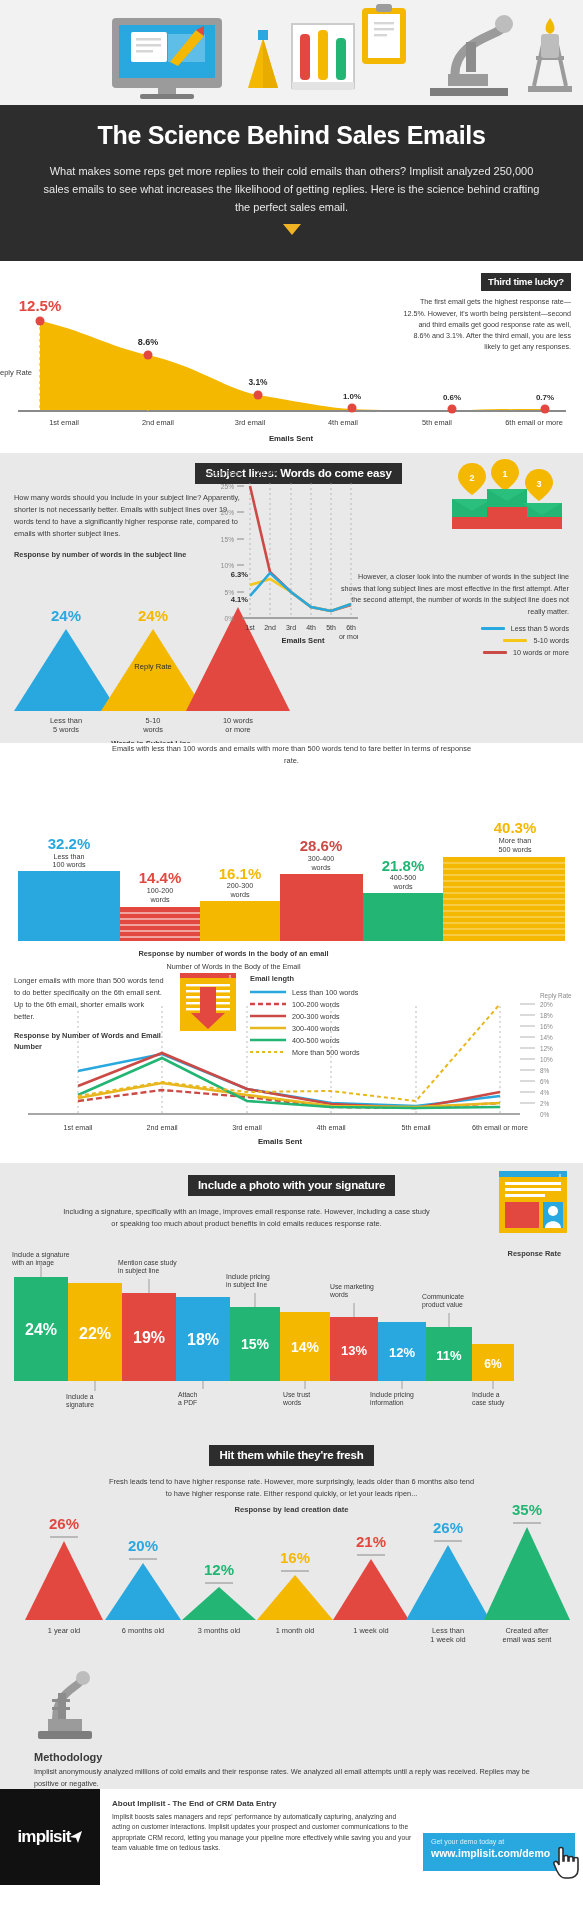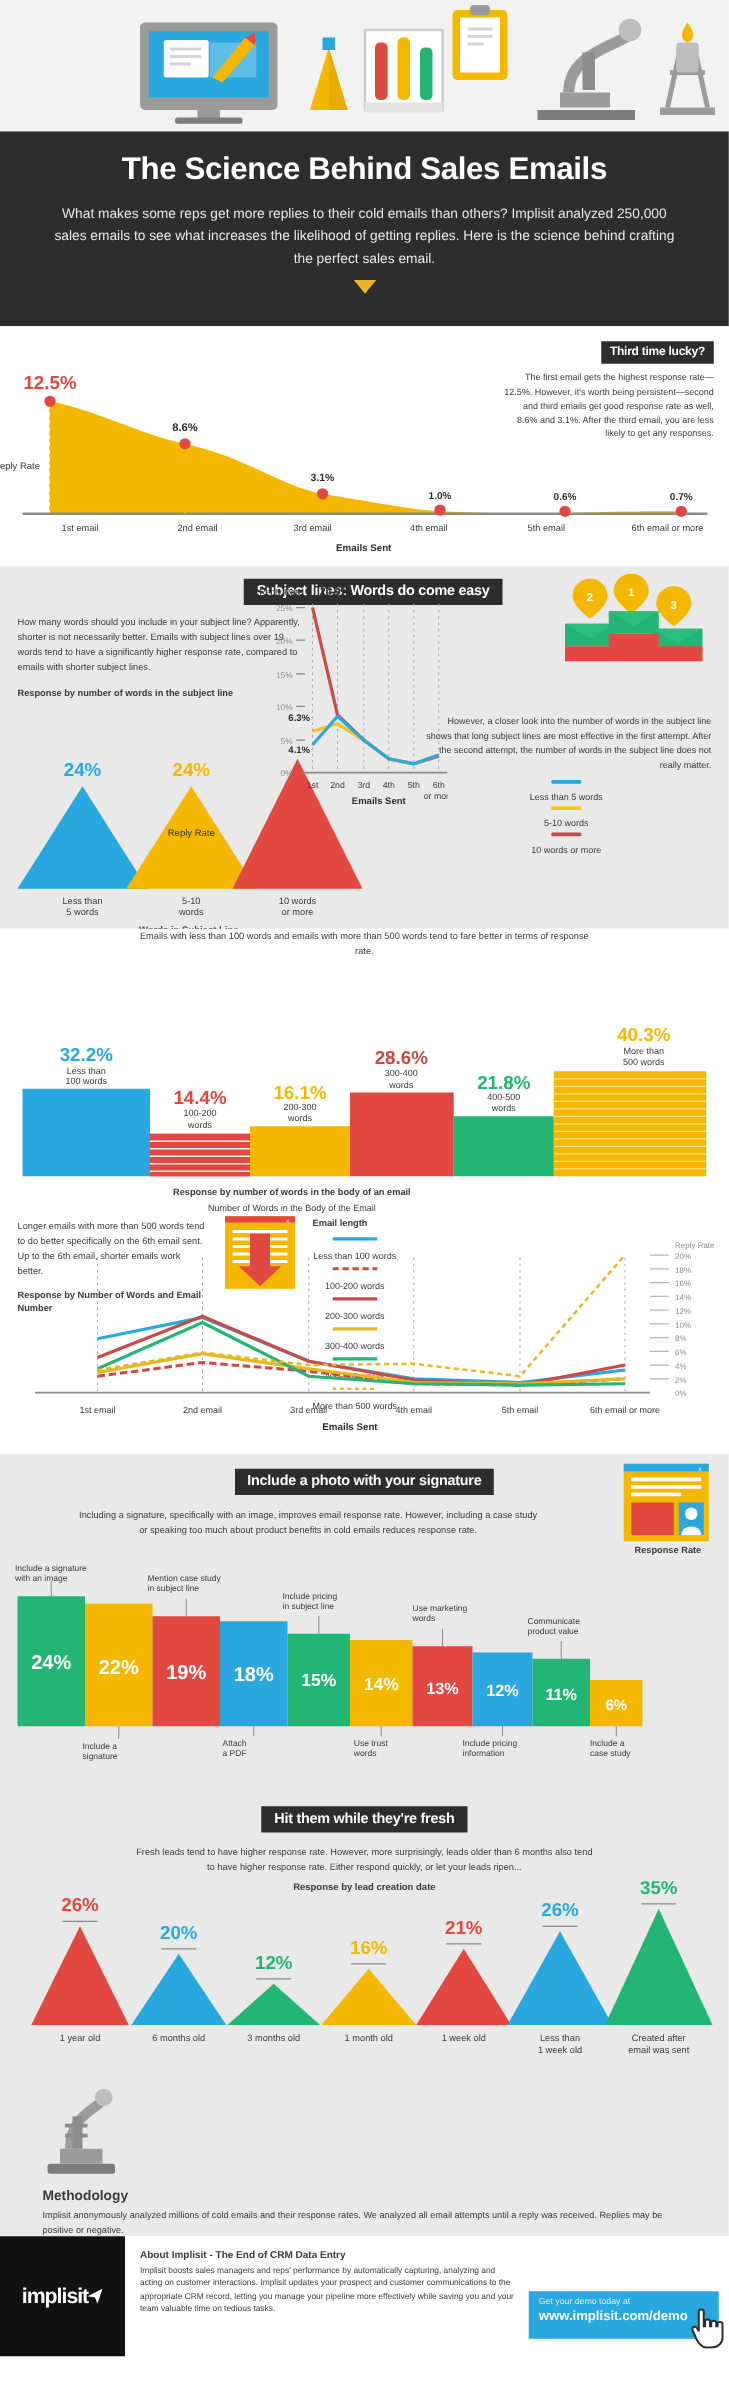--- a/index.html
+++ b/index.html
@@ -76,21 +76,21 @@
   .sec1 .note p { font-size:7.2px; line-height:1.55; margin-top:5px;}
   .sec1 .mid { position:absolute; left:210px; top:14px; width:145px; text-align:center;}
   .sec1 .mid .cap { font-size:7.6px; font-weight:bold; margin-top:6px;}
 
   
   .sec2 { background:#e9e9e9; padding-bottom: 6px; position:relative; }
   .sec2 .lead { width: 243px; padding-left: 4px; }
   .sec2 .right-note { position:absolute; right:14px; top:118px; width:232px; text-align:right;}
   .sec2 .right-note p { font-size:7.2px; line-height:1.6;}
 
-  .legend-row { display:flex; align-items:center; justify-content:flex-start; gap:6px; margin-top:3px;flex-direction:column;}
+  .legend-row { display:flex; align-items:center; justify-content:flex-start; gap:6px; margin-top:3px;}
   .legend-swatch { width:24px; height:3px; border-radius:1px;}
   .legend-txt { font-size:7.2px; }
 
   
   .sec3 { background:#fff; position:relative; padding-bottom:4px;}
   .sec4 { background:#e9e9e9; position:relative; }
   .sec6 { background:#e9e9e9; position:relative; }
 
   .foot { display:flex; height: 96px; }
   .foot-logo { width:100px; background:#111; display:flex; align-items:center; justify-content:center;}
@@ -511,21 +511,21 @@
       <text x="63" y="7.5" text-anchor="middle" font-size="5" fill="#ffffff">x</text>
       <rect x="8" y="13" width="56" height="3" fill="#ffffff"></rect>
       <rect x="8" y="19" width="56" height="3" fill="#ffffff"></rect>
       <rect x="8" y="25" width="40" height="3" fill="#ffffff"></rect>
       <rect x="8" y="33" width="34" height="26" fill="#e2483f"></rect>
       <rect x="46" y="33" width="20" height="26" fill="#29a8df"></rect>
       <circle cx="56" cy="42" r="5" fill="#ffffff"></circle>
       <path d="M48 59 C48 50, 64 50, 64 59 Z" fill="#ffffff"></path>
     </svg>
 
-    <div style="position:absolute;right:22px;top:72px;font-size:7.4px;font-weight:bold;">Response Rate</div>
+    <div style="position:absolute;right:22px;top:86px;font-size:7.4px;font-weight:bold;">Response Rate</div>
 
     <svg width="583" height="160" viewBox="0 0 583 160" style="position:absolute;left:0;top:86px;">
       <rect x="14" y="28" width="54" height="104" fill="#22b573"></rect>
       <rect x="68" y="34" width="54" height="98" fill="#f5b800"></rect>
       <rect x="122" y="44" width="54" height="88" fill="#e2483f"></rect>
       <rect x="176" y="48" width="54" height="84" fill="#29a8df"></rect>
       <rect x="230" y="58" width="50" height="74" fill="#22b573"></rect>
       <rect x="280" y="63" width="50" height="69" fill="#f5b800"></rect>
       <rect x="330" y="68" width="48" height="64" fill="#e2483f"></rect>
       <rect x="378" y="73" width="48" height="59" fill="#29a8df"></rect>

